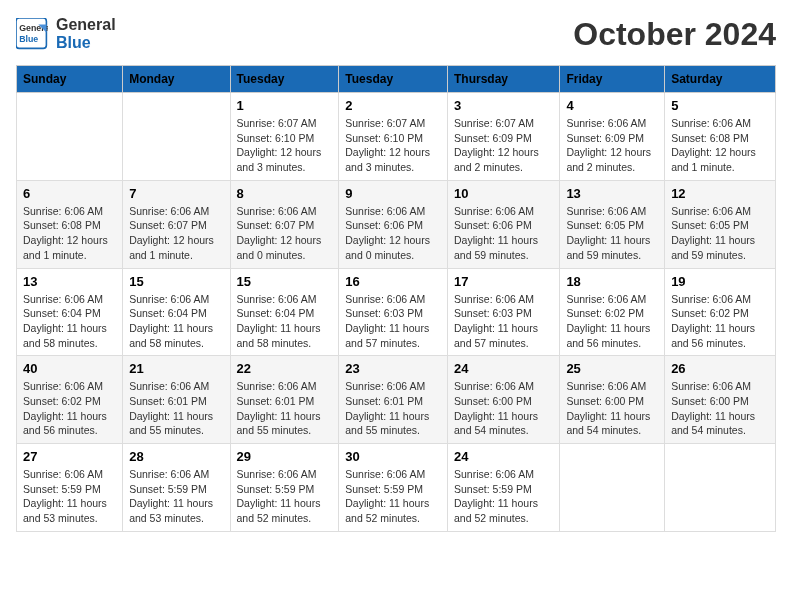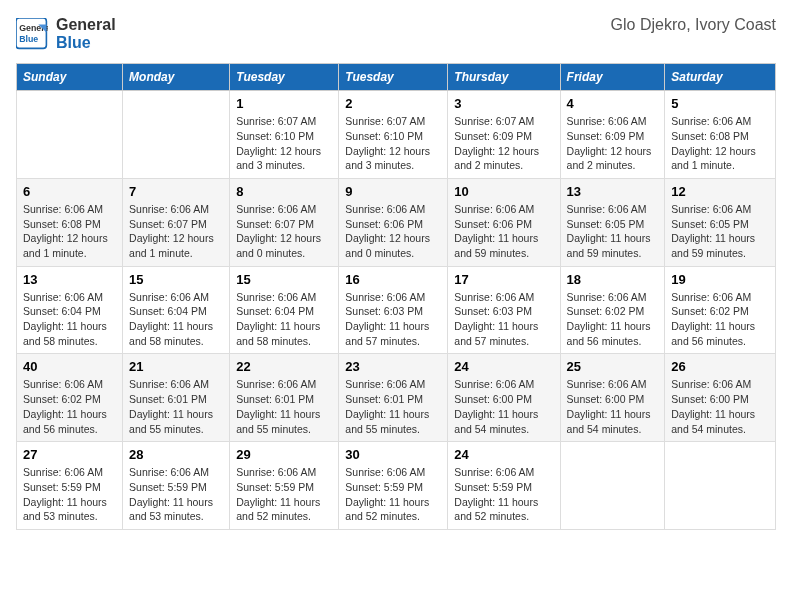--- a/index.html
+++ b/index.html
@@ -38,27 +38,26 @@
       color: #555;
       font-weight: normal;
     }
     table {
       width: 100%;
       border-collapse: collapse;
       font-size: 11px;
     }
     thead tr th {
       background: #1a6ab5;
-      color: #ffffff;
+      color: #000000;
       padding: 6px 6px;
       text-align: left;
       font-size: 12px;
       font-weight: bold;
       border: 1px solid #ccc;
-      font-style: italic;
     }
     tbody tr td {
       border: 1px solid #ddd;
       padding: 5px 6px;
       vertical-align: top;
       min-height: 80px;
     }
     .day-number {
       font-weight: bold;
       font-size: 13px;
@@ -90,21 +89,21 @@
       <text x="4" y="16" font-size="11" font-weight="bold" fill="#333">General</text>
       <text x="4" y="30" font-size="11" font-weight="bold" fill="#1a6ab5">Blue</text>
       <polygon points="28,8 38,8 38,18" fill="#4a90d9"></polygon>
     </svg>
     <div style="display:flex;flex-direction:column;margin-left:4px;">
       <span style="font-size:16px;font-weight:bold;color:#333;line-height:1.1;">General</span>
       <span style="font-size:16px;font-weight:bold;color:#1a6ab5;line-height:1.1;">Blue</span>
     </div>
   </div>
   <div class="title-block">
-    <h2>Glo Djekro, Ivory Coast</h2>
+    <h1>October 2024</h1>
   </div>
 </div>
 
 <table>
   <thead>
     <tr>
     <th>Sunday</th>
         <th>Monday</th>
         <th>Tuesday</th>
         <th>Tuesday</th>

